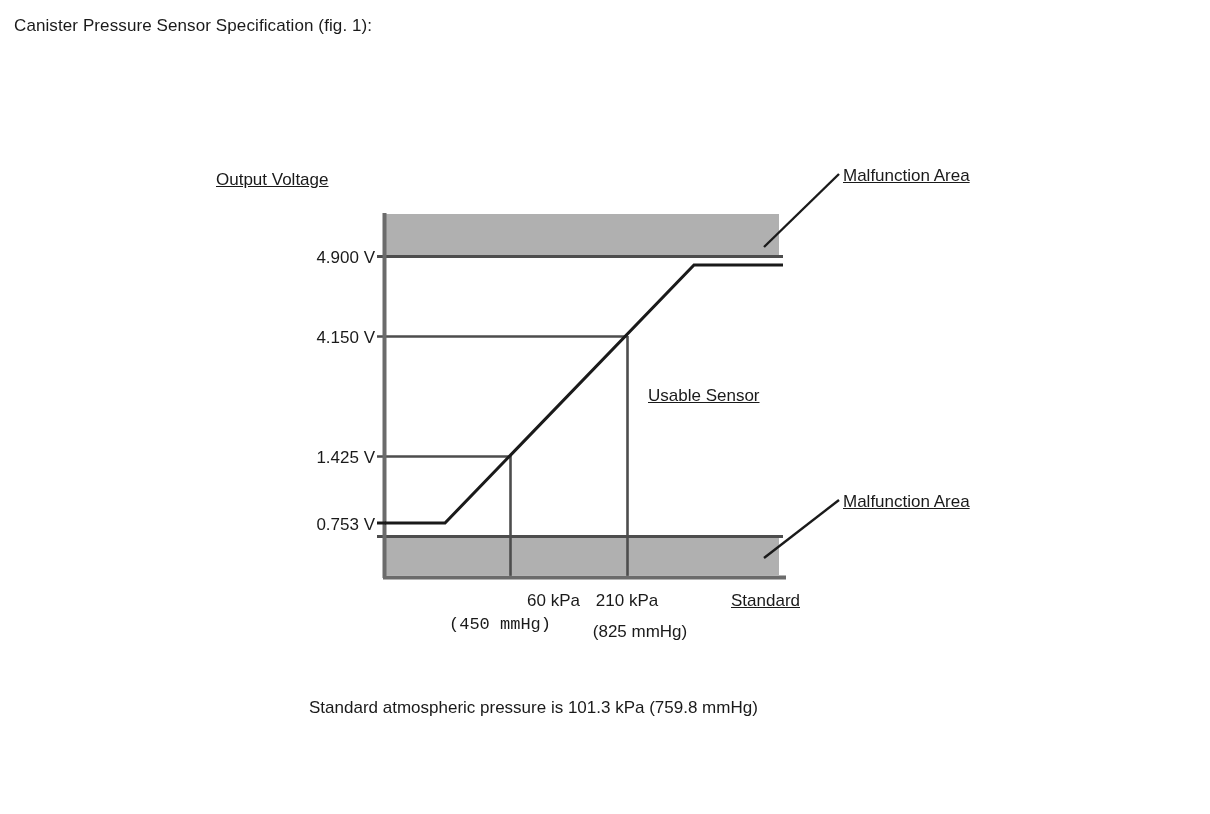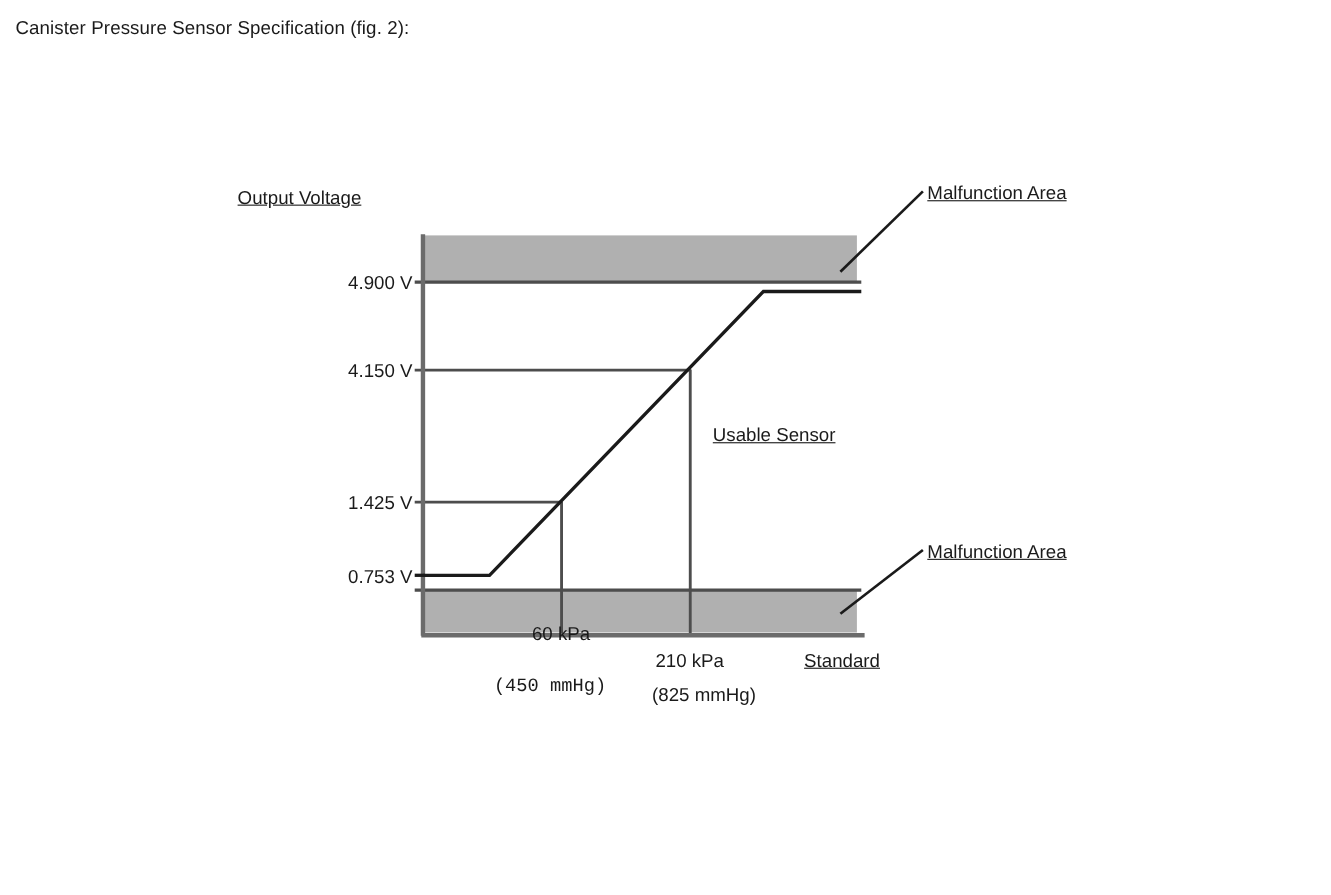--- a/index.html
+++ b/index.html
@@ -68,21 +68,21 @@
   .tick-y.v142 { top: 449px; }
   .tick-y.v045 { top: 516px; }
 
   .tick-x {
     position: absolute;
     font-size: 17px;
     white-space: nowrap;
     text-align: center;
     line-height: 1;
   }
-  .tick-x.kpa60   { left: 440px; top: 568px; width: 140px; }
+  .tick-x.kpa60   { left: 440px; top: 592px; width: 140px; text-align: right; }
   .tick-x.kpa110  { left: 557px; top: 592px; width: 140px; }
   .tick-x.mmhg450 { left: 428px; top: 616px; width: 144px; font-family: Liberation Mono, monospace; }
   .tick-x.mmhg825 { left: 568px; top: 623px; width: 144px; }
 
   .lbl-usable    { left: 648px; top: 387px; }
   .lbl-malf-top  { left: 843px; top: 167px; }
   .lbl-malf-bot  { left: 843px; top: 493px; }
 
   
   #hint-block {
@@ -97,21 +97,21 @@
   }
   #hint-text {
     font-size: 17px;
     margin: 0;
     white-space: nowrap;
   }
 </style>
 </head>
 <body>
 
-<div class="abs" id="doc-title">Canister Pressure Sensor Specification (fig. 2):</div>
+<div class="abs" id="doc-title">Canister Pressure Sensor Specification (fig. 1):</div>
 
 <div class="abs" id="figure">
 
   <svg id="plot-svg" width="1210" height="700" viewBox="0 0 1210 700">
 
     <rect x="385" y="214" width="394" height="42" fill="#b0b0b0" stroke="none"></rect>
 
     <rect x="385" y="537" width="394" height="38" fill="#b0b0b0" stroke="none"></rect>
 
     <line x1="377" y1="256.5" x2="783" y2="256.5" stroke="#4d4d4d" stroke-width="3"></line>
@@ -152,13 +152,14 @@
   <div class="tick-x kpa110">210 kPa</div>
   <div class="tick-x mmhg450">(450 mmHg)</div>
   <div class="tick-x mmhg825">(825 mmHg)</div>
 
   <div class="lbl lbl-usable">Usable Sensor</div>
   <div class="lbl lbl-malf-top">Malfunction Area</div>
   <div class="lbl lbl-malf-bot">Malfunction Area</div>
 </div>
 
 <div class="abs" id="hint-block">
+  <p id="hint-text">Standard atmospheric pressure is 101.3 kPa (759.8 mmHg)</p>
 </div>
 
 </body></html>

